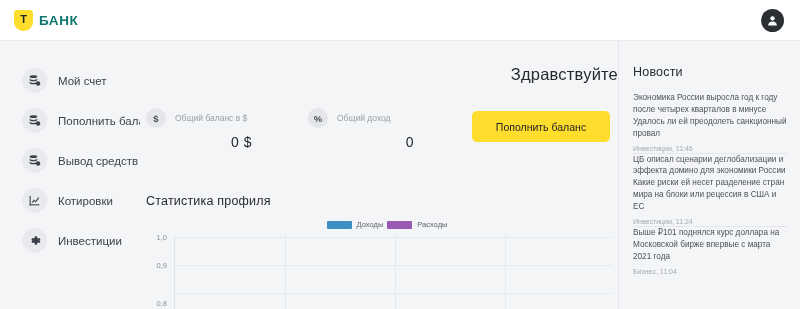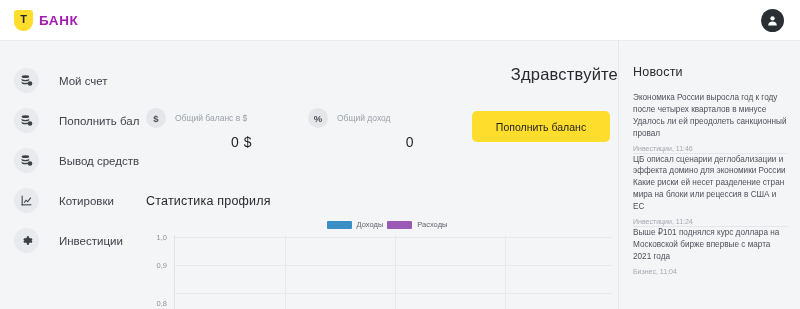--- a/index.html
+++ b/index.html
@@ -23,41 +23,41 @@
   .logo { display: flex; align-items: center; gap: 6px; margin-left: 14px; }
   .logo-shield {
     width: 19px; height: 21px;
     background: #ffdd2d;
     border-radius: 3px 3px 9px 9px;
     display: flex; align-items: center; justify-content: center;
     font-size: 11px; font-weight: 700; color: #23262b;
     line-height: 1; padding-bottom: 2px;
   }
   .logo-word {
-    font-size: 13.5px; font-weight: 700; color: #a21caf;
+    font-size: 13.5px; font-weight: 700; color: #0f766e;
     letter-spacing: 0.6px;
   }
   .avatar {
     position: absolute; right: 16px; top: 9px;
     width: 23px; height: 23px; border-radius: 50%;
     background: #2b2e33;
     display: flex; align-items: center; justify-content: center;
   }
   .avatar svg { width: 13px; height: 13px; fill: #ffffff; }
 
   
   .sidebar {
     position: absolute; top: 41px; left: 0;
     width: 140px; height: 268px;
     background: #f4f5f7;
     padding-top: 26px;
   }
   .side-item {
-    display: flex; align-items: center; gap: 20px;
-    height: 27px; margin-bottom: 13px; padding-left: 14px;
+    display: flex; align-items: center; gap: 11px;
+    height: 27px; margin-bottom: 13px; padding-left: 22px;
     cursor: pointer;
   }
   .side-icon {
     flex: 0 0 auto;
     width: 25px; height: 25px; border-radius: 50%;
     background: #e8eaed;
     display: flex; align-items: center; justify-content: center;
   }
   .side-icon svg { width: 13px; height: 13px; fill: #3c4049; }
   .side-label {

